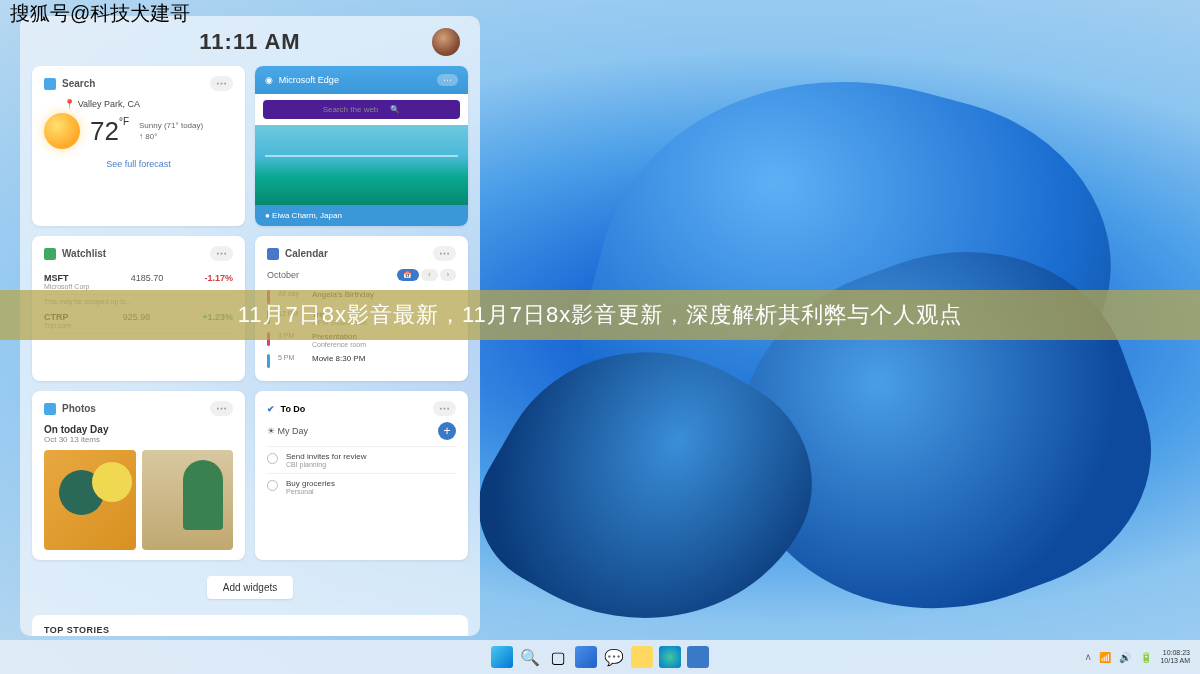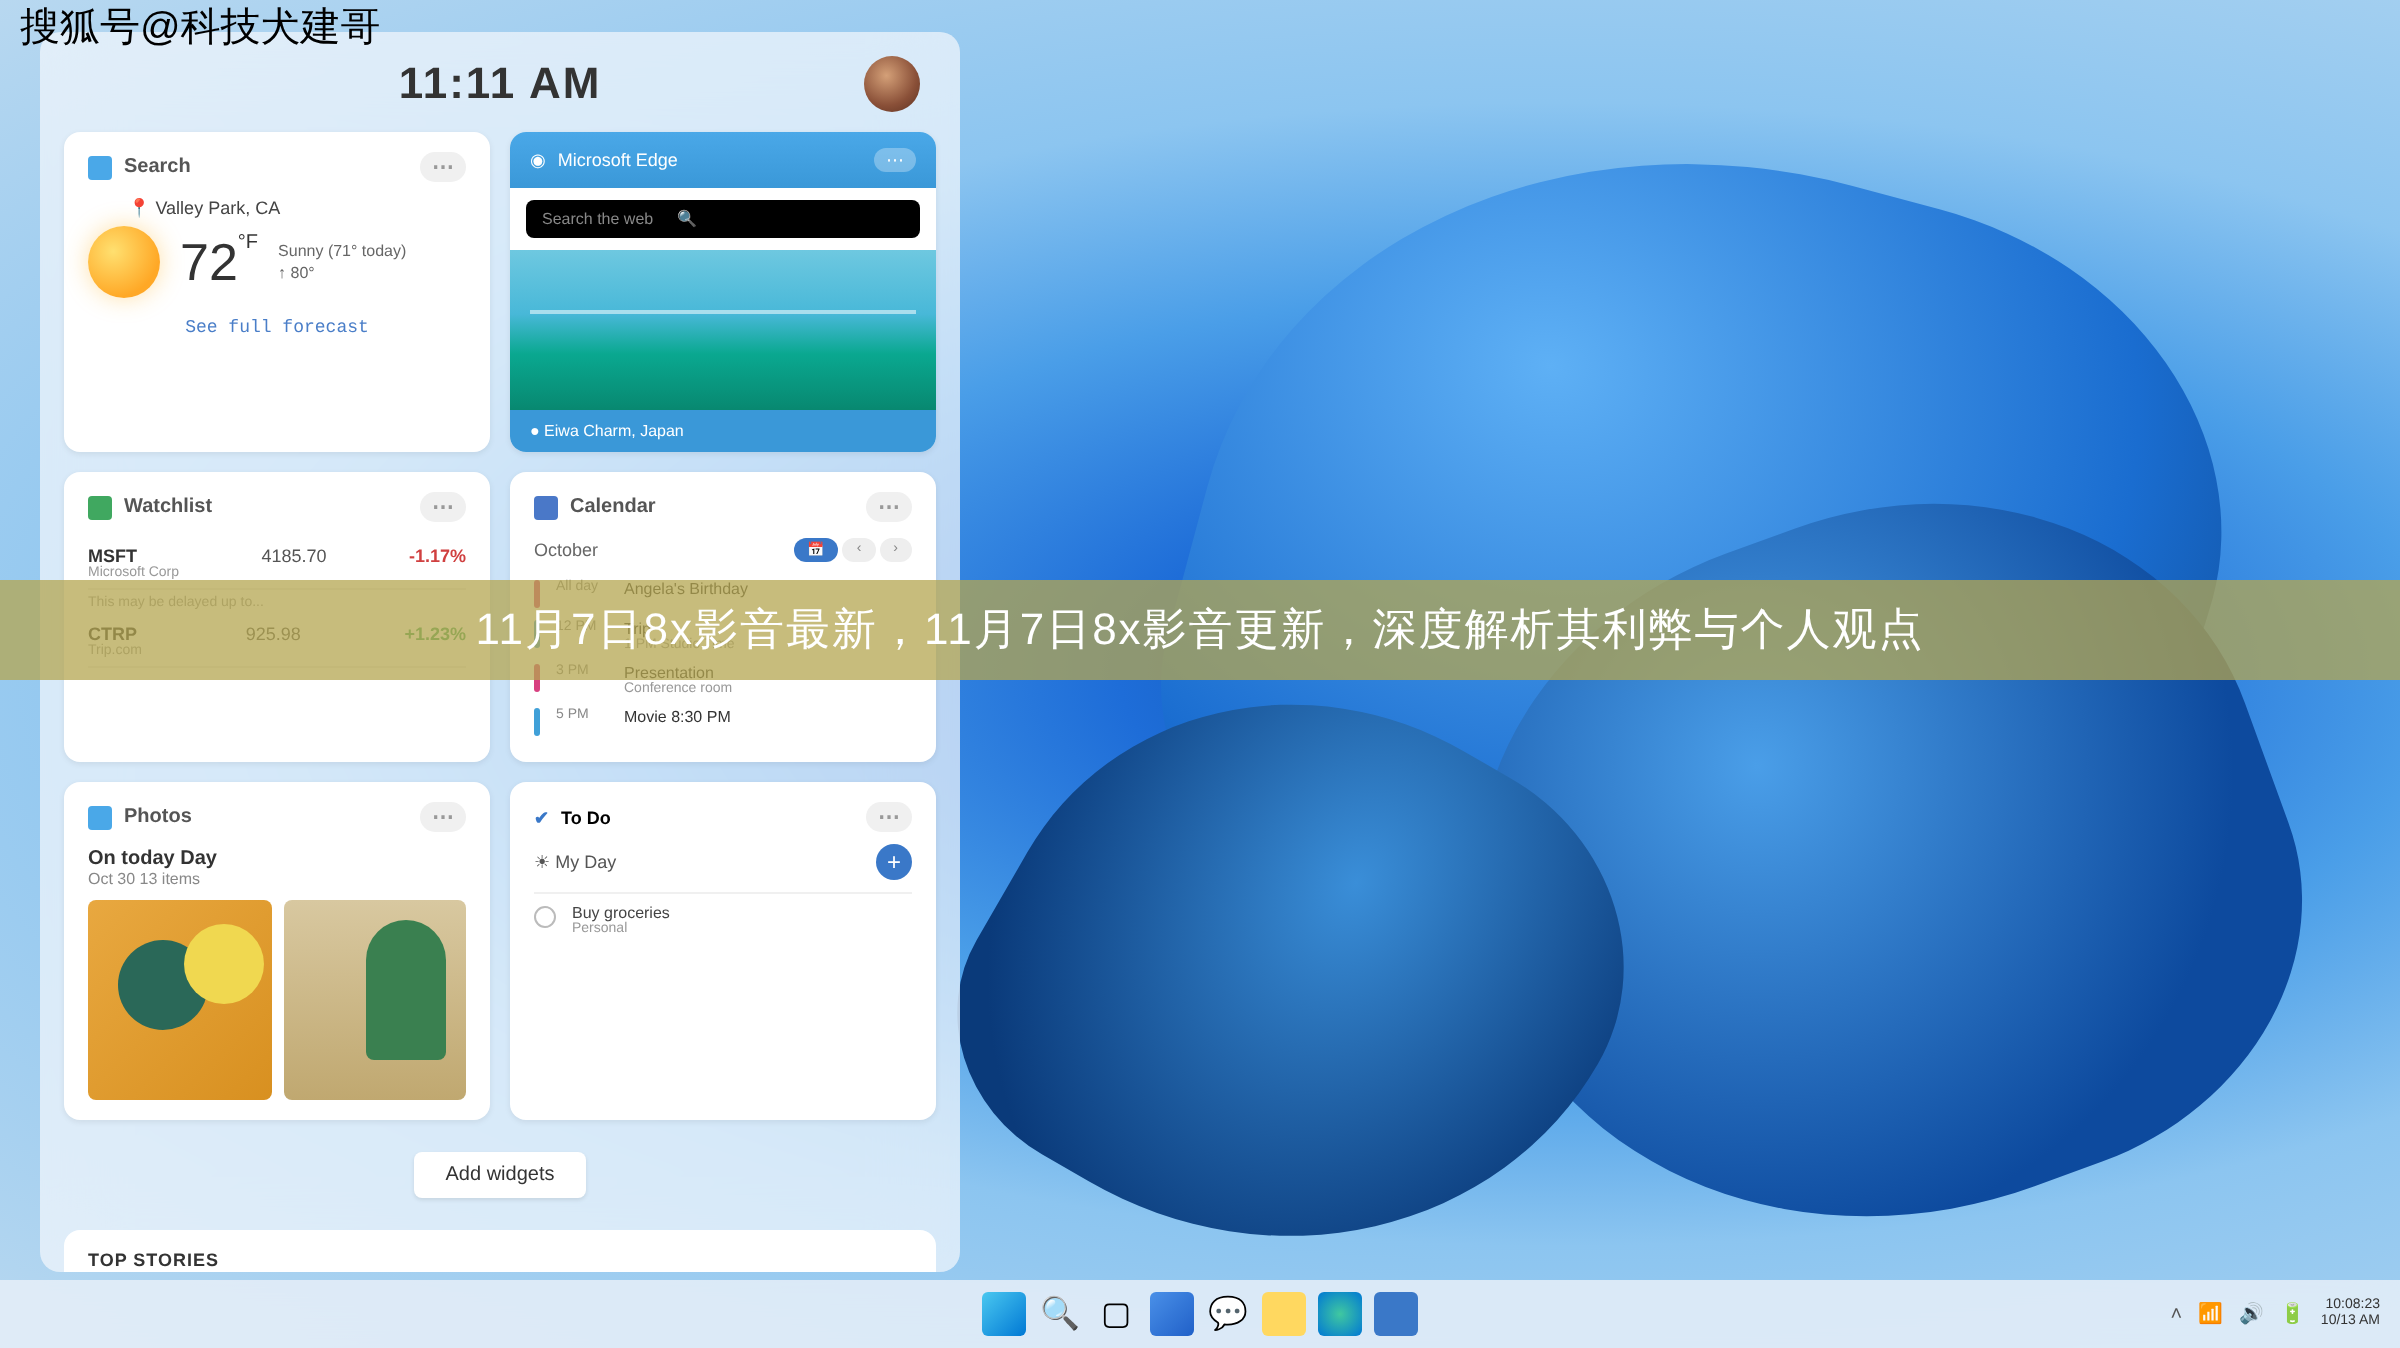--- a/index.html
+++ b/index.html
@@ -26,26 +26,26 @@
 .widget-head { display: flex; align-items: center; gap: 6px; font-size: 10px; font-weight: 600; color: #555; margin-bottom: 8px; }
 .widget-head .dots { margin-left: auto; color: #999; font-size: 11px; background: #f0f0f0; border-radius: 8px; padding: 1px 6px; }
 .w-icon { width: 12px; height: 12px; border-radius: 2px; }
 
 .weather .loc { font-size: 9px; color: #444; margin: 2px 0 4px 20px; }
 .weather-main { display: flex; align-items: center; gap: 10px; }
 .sun { width: 36px; height: 36px; border-radius: 50%; background: radial-gradient(circle at 35% 35%, #ffe070 0%, #ffa826 70%); box-shadow: 0 0 12px rgba(255,180,40,0.4); }
 .temp { font-size: 26px; font-weight: 300; color: #333; }
 .temp sup { font-size: 10px; vertical-align: top; }
 .wdesc { font-size: 8px; color: #666; line-height: 1.4; }
-.forecast-link { font-size: 9px; color: #4a7ec8; margin-top: 10px; text-align: center; font-family: Liberation Mono, monospace; }
+.forecast-link { font-size: 9px; color: #4a7ec8; margin-top: 10px; text-align: center; }
 
 .edge-widget { padding: 0; overflow: hidden; }
 .edge-head { display: flex; align-items: center; gap: 6px; background: linear-gradient(180deg, #4aa8e8 0%, #3a98d8 100%); color: #fff; font-size: 9px; padding: 8px 10px; }
 .edge-head .dots { margin-left: auto; background: rgba(255,255,255,0.3); border-radius: 8px; padding: 1px 6px; }
-.edge-search { margin: 6px 8px; background: #000000; border-radius: 4px; padding: 5px 8px; font-size: 8px; color: #888; display: flex; justify-content: flex-start; gap: 12px; }
+.edge-search { margin: 6px 8px; background: #4c1d95; border-radius: 4px; padding: 5px 8px; font-size: 8px; color: #888; display: flex; justify-content: center; gap: 12px; }
 .edge-img { height: 80px; background: linear-gradient(180deg, #6ec8e0 0%, #48b8d8 40%, #0aa890 65%, #088870 100%); position: relative; }
 .edge-img::after { content:""; position:absolute; left:10px; right:10px; top:38%; height:2px; background:#fff8; }
 .edge-cap { background: #3a98d8; color: #fff; font-size: 8px; padding: 6px 10px; }
 
 .finance-row { display: flex; justify-content: space-between; font-size: 9px; padding: 4px 0; border-bottom: 1px solid #f0f0f0; }
 .finance-row .sym { font-weight: 600; color: #333; }
 .finance-row .sub { font-size: 7px; color: #999; }
 .finance-row .val { color: #555; }
 .finance-row .chg-down { color: #d04040; font-weight: 600; }
 .finance-row .chg-up { color: #40a860; font-weight: 600; }
@@ -236,20 +236,27 @@
         <span>To Do</span>
         <span class="dots" style="margin-left:auto;background:#f0f0f0;border-radius:8px;padding:1px 6px;font-size:11px;color:#999">⋯</span>
       </div>
       <div class="todo-sub">
         <span>☀ <span>My Day</span></span>
         <span class="todo-plus">+</span>
       </div>
       <div class="todo-item">
         <div class="todo-circle"></div>
         <div>
+            <div>Send invites for review</div>
+            <div class="sub">CBI planning</div>
+          </div>
+      </div>
+      <div class="todo-item">
+        <div class="todo-circle"></div>
+        <div>
             <div>Buy groceries</div>
             <div class="sub">Personal</div>
           </div>
       </div>
     </div>
 
     <div class="add-widgets">
       <span class="add-btn">Add widgets</span>
     </div>
 

